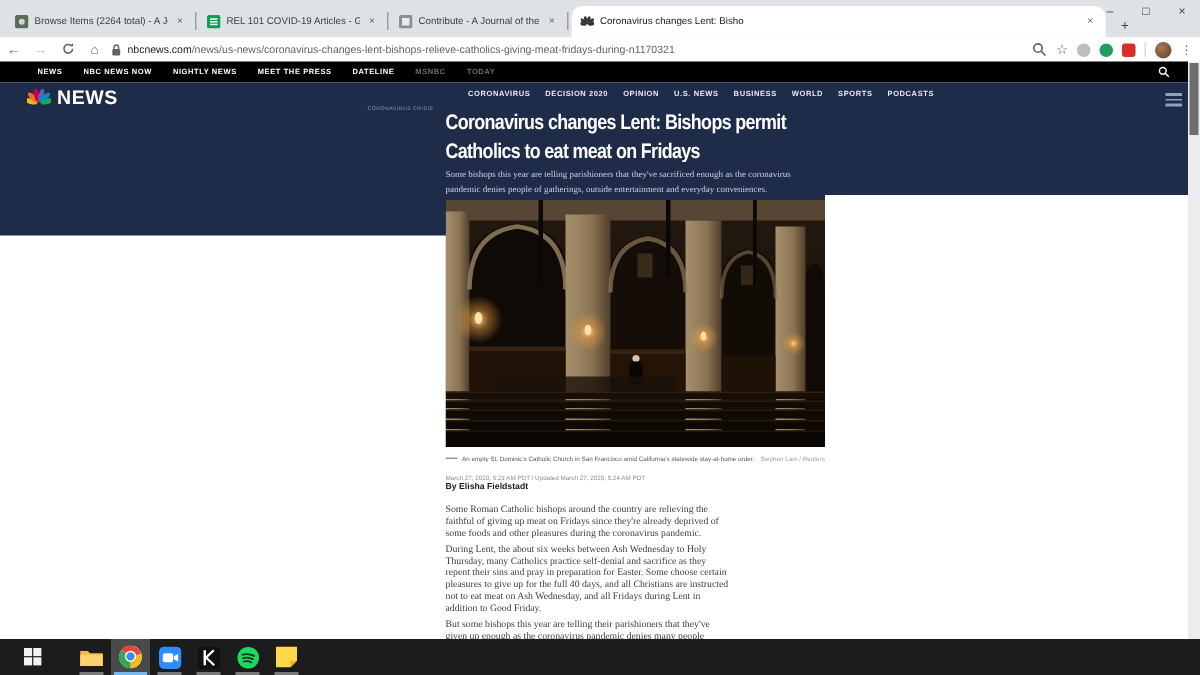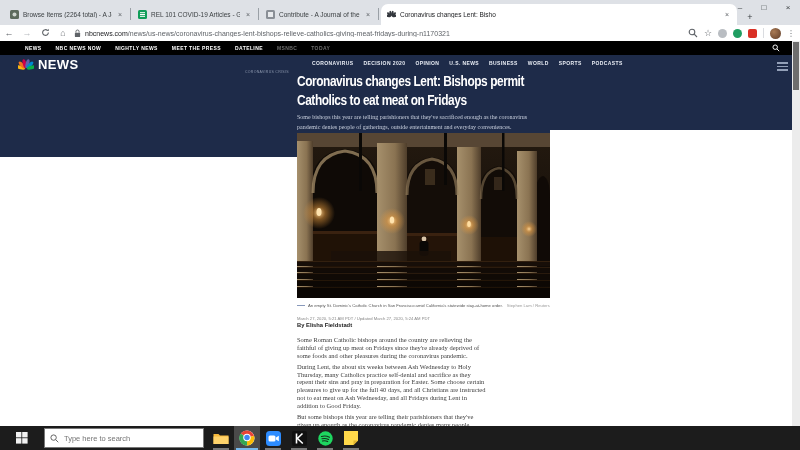--- a/index.html
+++ b/index.html
@@ -348,27 +348,20 @@
 
   <div class="taskbar">
     <div class="startbtn">
       <svg width="12" height="12" viewBox="0 0 12 12">
         <rect x="0" y="0" width="5.4" height="5.4" fill="#f2f2f2"></rect>
           <rect x="6.2" y="0" width="5.4" height="5.4" fill="#f2f2f2"></rect>
         <rect x="0" y="6.2" width="5.4" height="5.4" fill="#f2f2f2"></rect>
           <rect x="6.2" y="6.2" width="5.4" height="5.4" fill="#f2f2f2"></rect>
       </svg>
     </div>
-    <div class="tsearch">
-      <svg width="9" height="9" viewBox="0 0 10 10">
-          <circle cx="4" cy="4" r="3" fill="none" stroke="#555" stroke-width="1"></circle>
-          <line x1="6.4" y1="6.4" x2="9.2" y2="9.2" stroke="#555" stroke-width="1"></line>
-        </svg>
-      <input placeholder="Type here to search" style="">
-    </div>
     <div class="apps">
       <div class="appbtn">
         <svg width="16" height="13" viewBox="0 0 16 13">
             <path d="M0.5 2 h5 l1.5 1.5 h8.5 v8.5 h-15 z" fill="#f7b93c"></path>
             <path d="M0.5 4.5 h15 v7.5 h-15 z" fill="#ffd36b"></path>
           </svg>
         <span class="runline"></span>
       </div>
       <div class="appbtn activeapp">
         <svg width="16" height="16" viewBox="0 0 18 18">

